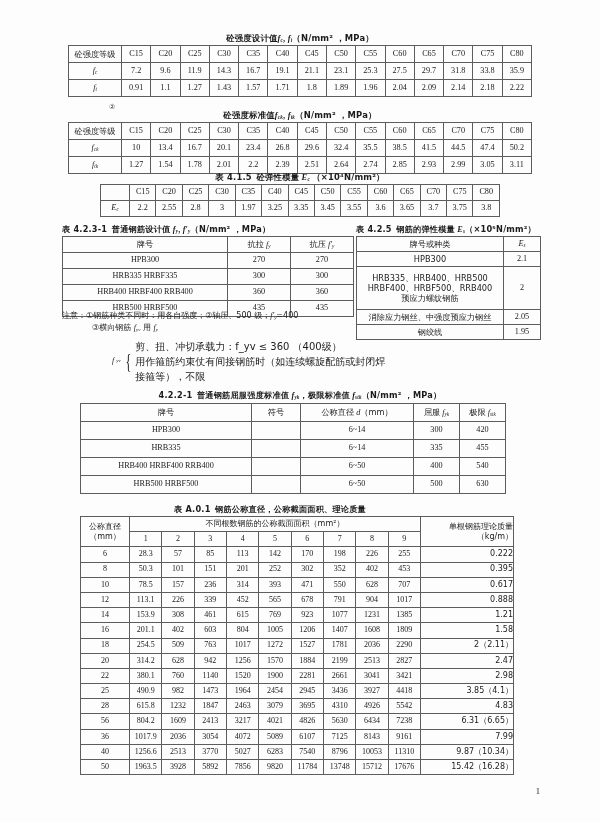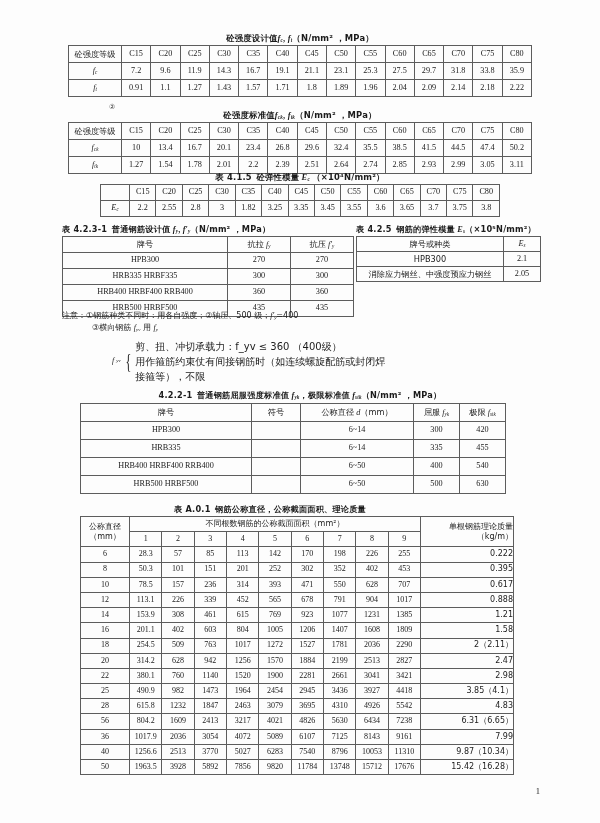--- a/index.html
+++ b/index.html
@@ -275,21 +275,21 @@
           <td>C70</td>
           <td>C75</td>
           <td>C80</td>
         </tr>
         <tr>
           <td class="lab"><i class="it">E</i><span class="sub it">c</span></td>
           <td>2.2</td>
           <td>2.55</td>
           <td>2.8</td>
           <td>3</td>
-          <td>1.82</td>
+          <td>1.97</td>
           <td>3.25</td>
           <td>3.35</td>
           <td>3.45</td>
           <td>3.55</td>
           <td>3.6</td>
           <td>3.65</td>
           <td>3.7</td>
           <td>3.75</td>
           <td>3.8</td>
         </tr>
@@ -338,22 +338,30 @@
     <tbody id="t5-body">
         <tr>
           <td class="kind cn">牌号或种类</td>
           <td class="e"><i class="it">E</i><span class="sub it">s</span></td>
         </tr>
         <tr>
           <td class="kind cn">HPB300</td>
           <td class="e">2.1</td>
         </tr>
         <tr>
+          <td class="kind cn" style="white-space: normal; height: 42px; line-height: 1.25;">HRB335、HRB400、HRB500<br>HRBF400、HRBF500、RRB400<br>预应力螺纹钢筋</td>
+          <td class="e" style="height: 42px;">2</td>
+        </tr>
+        <tr>
           <td class="kind cn">消除应力钢丝、中强度预应力钢丝</td>
           <td class="e">2.05</td>
+        </tr>
+        <tr>
+          <td class="kind cn">钢绞线</td>
+          <td class="e">1.95</td>
         </tr>
       </tbody>
   </table>
 
   <div class="blk" id="notes">
     <div class="cn">
       <span>注意：①钢筋种类不同时：用各自强度；②轴压、500 级；</span><span class="it">f′</span><span class="sub it">y</span><span>=400</span>
     </div>
     <div class="cn n2">
       <span>③横向钢筋 </span><span class="it">f</span><span class="sub it">yv</span><span> 用 </span><span class="it">f</span><span class="sub it">y</span>

